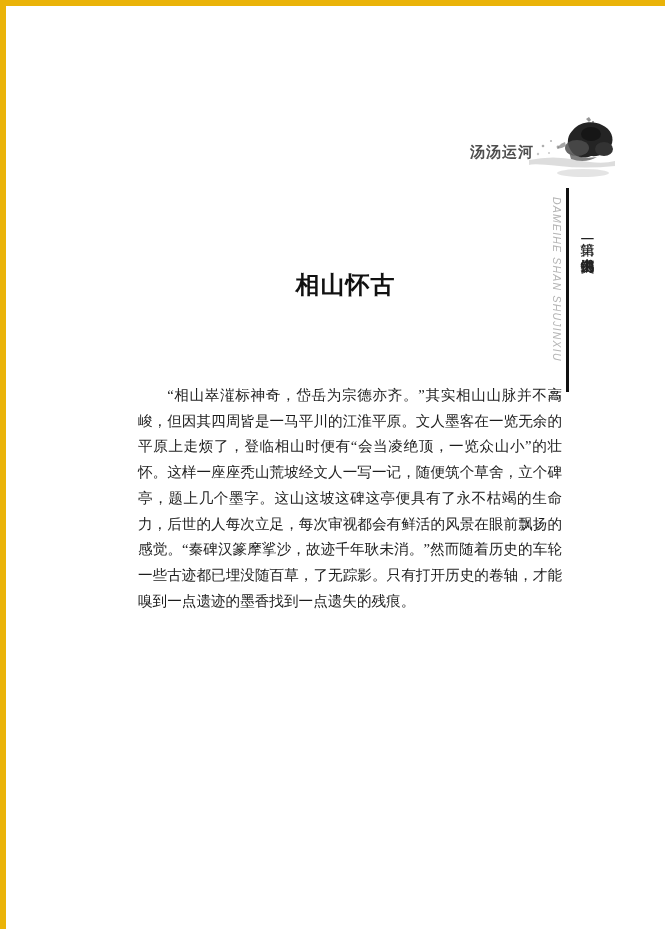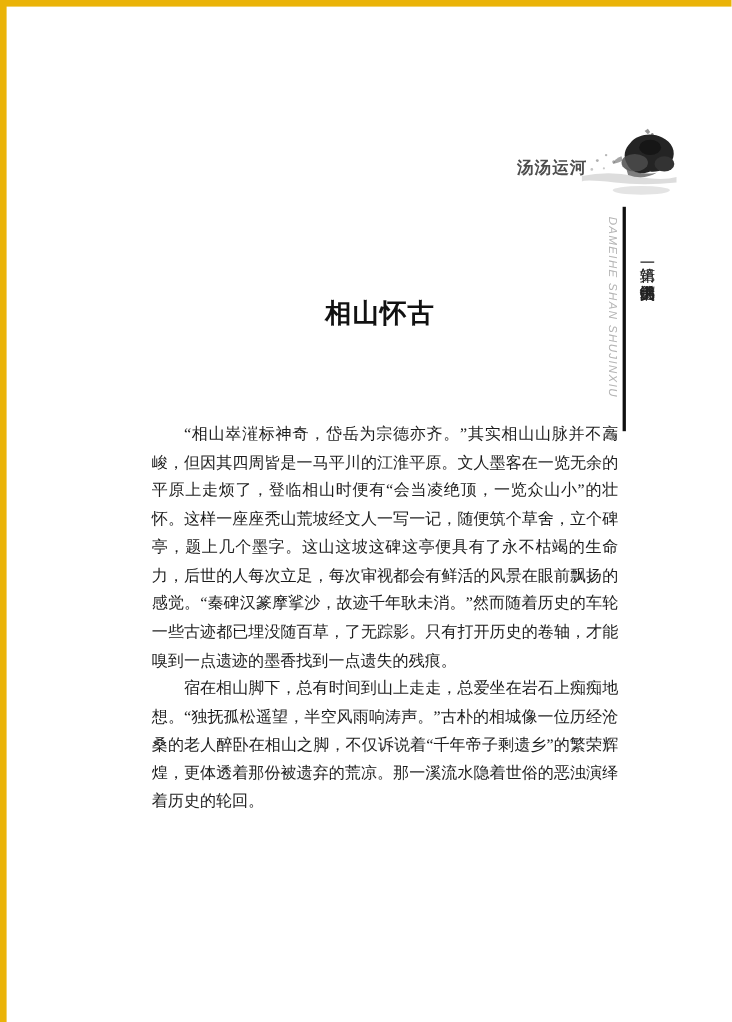--- a/index.html
+++ b/index.html
@@ -87,16 +87,15 @@
   <div class="latin-vert">DAMEIHE SHAN SHUJINXIU</div>
   <div class="cjk-vert">
     <span class="volume">第一辑</span><span class="series">大美河山书锦绣</span>
   </div>
   <div class="page-number">75</div>
 
   <h1 class="article-title">相山怀古</h1>
 
   <div class="body-text">
     <p>“相山崒漼标神奇，岱岳为宗德亦齐。”其实相山山脉并不高峻，但因其四周皆是一马平川的江淮平原。文人墨客在一览无余的平原上走烦了，登临相山时便有“会当凌绝顶，一览众山小”的壮怀。这样一座座秃山荒坡经文人一写一记，随便筑个草舍，立个碑亭，题上几个墨字。这山这坡这碑这亭便具有了永不枯竭的生命力，后世的人每次立足，每次审视都会有鲜活的风景在眼前飘扬的感觉。“秦碑汉篆摩挲沙，故迹千年耿未消。”然而随着历史的车轮一些古迹都已埋没随百草，了无踪影。只有打开历史的卷轴，才能嗅到一点遗迹的墨香找到一点遗失的残痕。</p>
-    <p>宿在相山脚下，总有时间到山上走走，总爱坐在岩石上痴痴地想。“独抚孤松遥望，半空风雨响涛声。”古朴的相城像一位历经沧桑的老人醉卧在相山之脚，不仅诉说着“千年帝子剩遗乡”的繁荣辉煌，更体透着那份被遗弃的荒凉。那一溪流水隐着世俗的恶浊演绎着历史的轮回。</p>
   </div>
 
 </div>
 
 </body></html>

